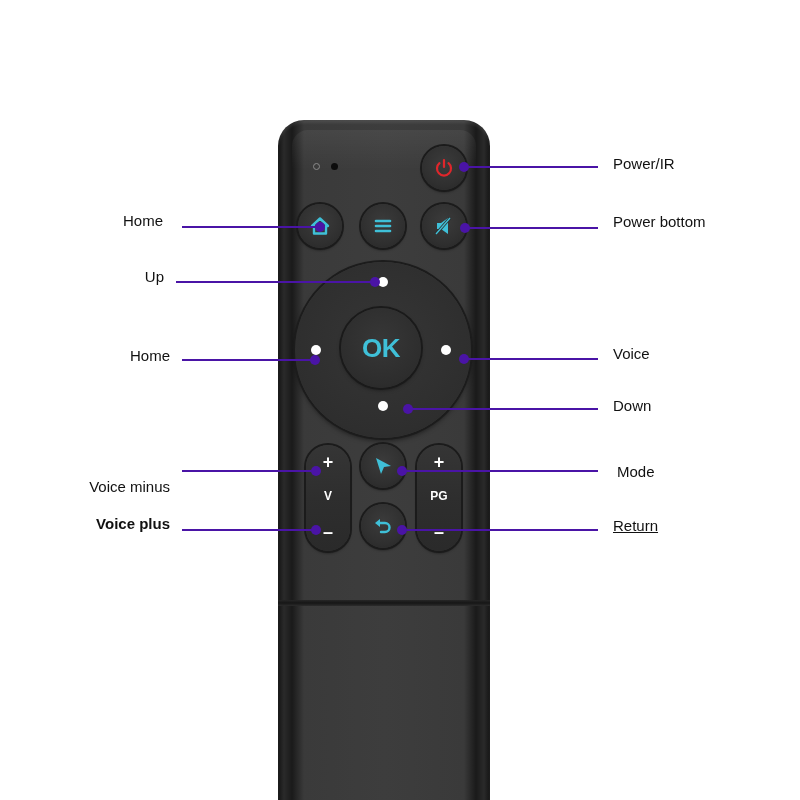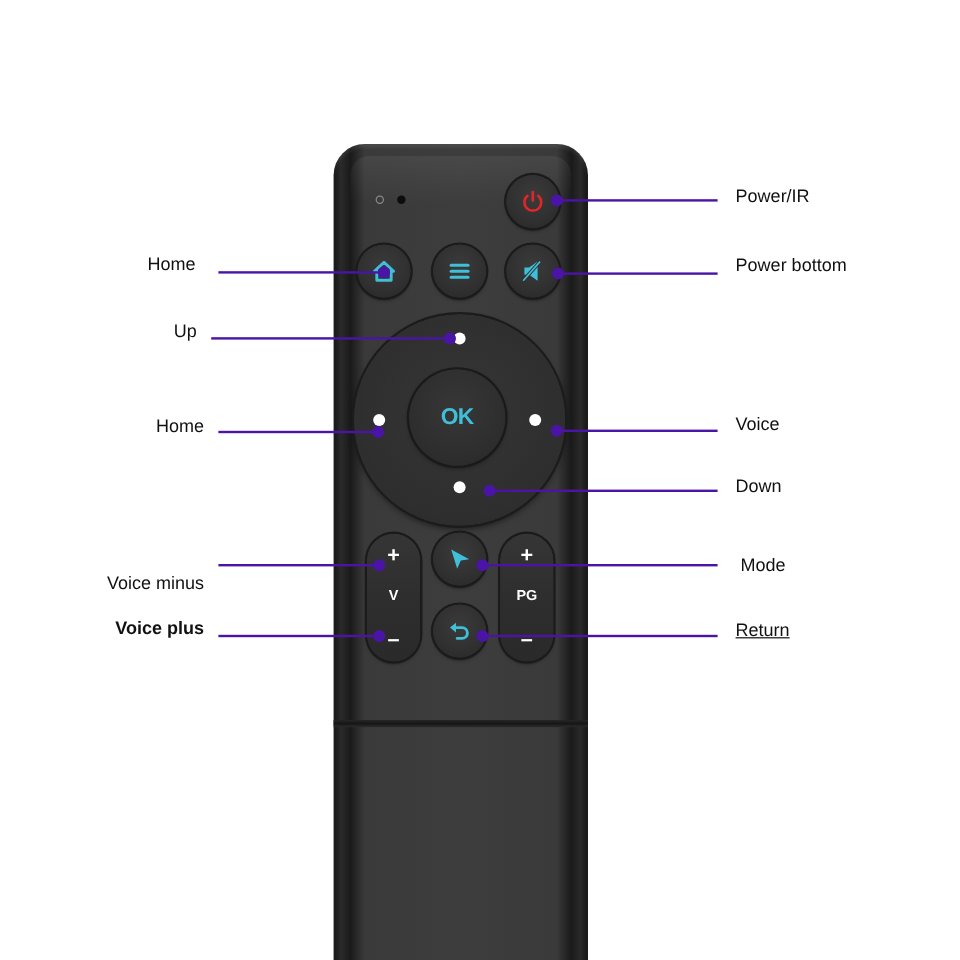--- a/index.html
+++ b/index.html
@@ -38,21 +38,21 @@
   .dpad-ring {
     position: absolute; left: 17px; top: 142px; width: 176px; height: 176px; border-radius: 50%;
     background: radial-gradient(circle at 50% 45%, #363636 0%, #2e2e2e 70%, #252525 100%);
     box-shadow: 0 0 0 2px #1c1c1c, 0 3px 5px rgba(0,0,0,0.5);
   }
   .ok-btn {
     position: absolute; left: 63px; top: 188px; width: 80px; height: 80px; border-radius: 50%;
     background: radial-gradient(circle at 50% 40%, #373737 0%, #2d2d2d 70%, #232323 100%);
     box-shadow: 0 0 0 2px #1a1a1a, 0 2px 4px rgba(0,0,0,0.5);
     display: flex; align-items: center; justify-content: center;
-    color: #3fc0d8; font-weight: bold; font-size: 19px; letter-spacing: -0.5px;
+    color: #3fc0d8; font-weight: bold; font-size: 26px; letter-spacing: -0.5px;
   }
   .dpad-dot {
     position: absolute; width: 10px; height: 10px; border-radius: 50%; background: #ffffff;
   }
   .pill {
     position: absolute; width: 44px; height: 106px; border-radius: 22px;
     background: linear-gradient(180deg, #353535, #2e2e2e 50%, #2a2a2a);
     box-shadow: 0 0 0 2px #1b1b1b, 0 2px 3px rgba(0,0,0,0.6);
   }
   .pill-plus, .pill-minus, .pill-mid {

